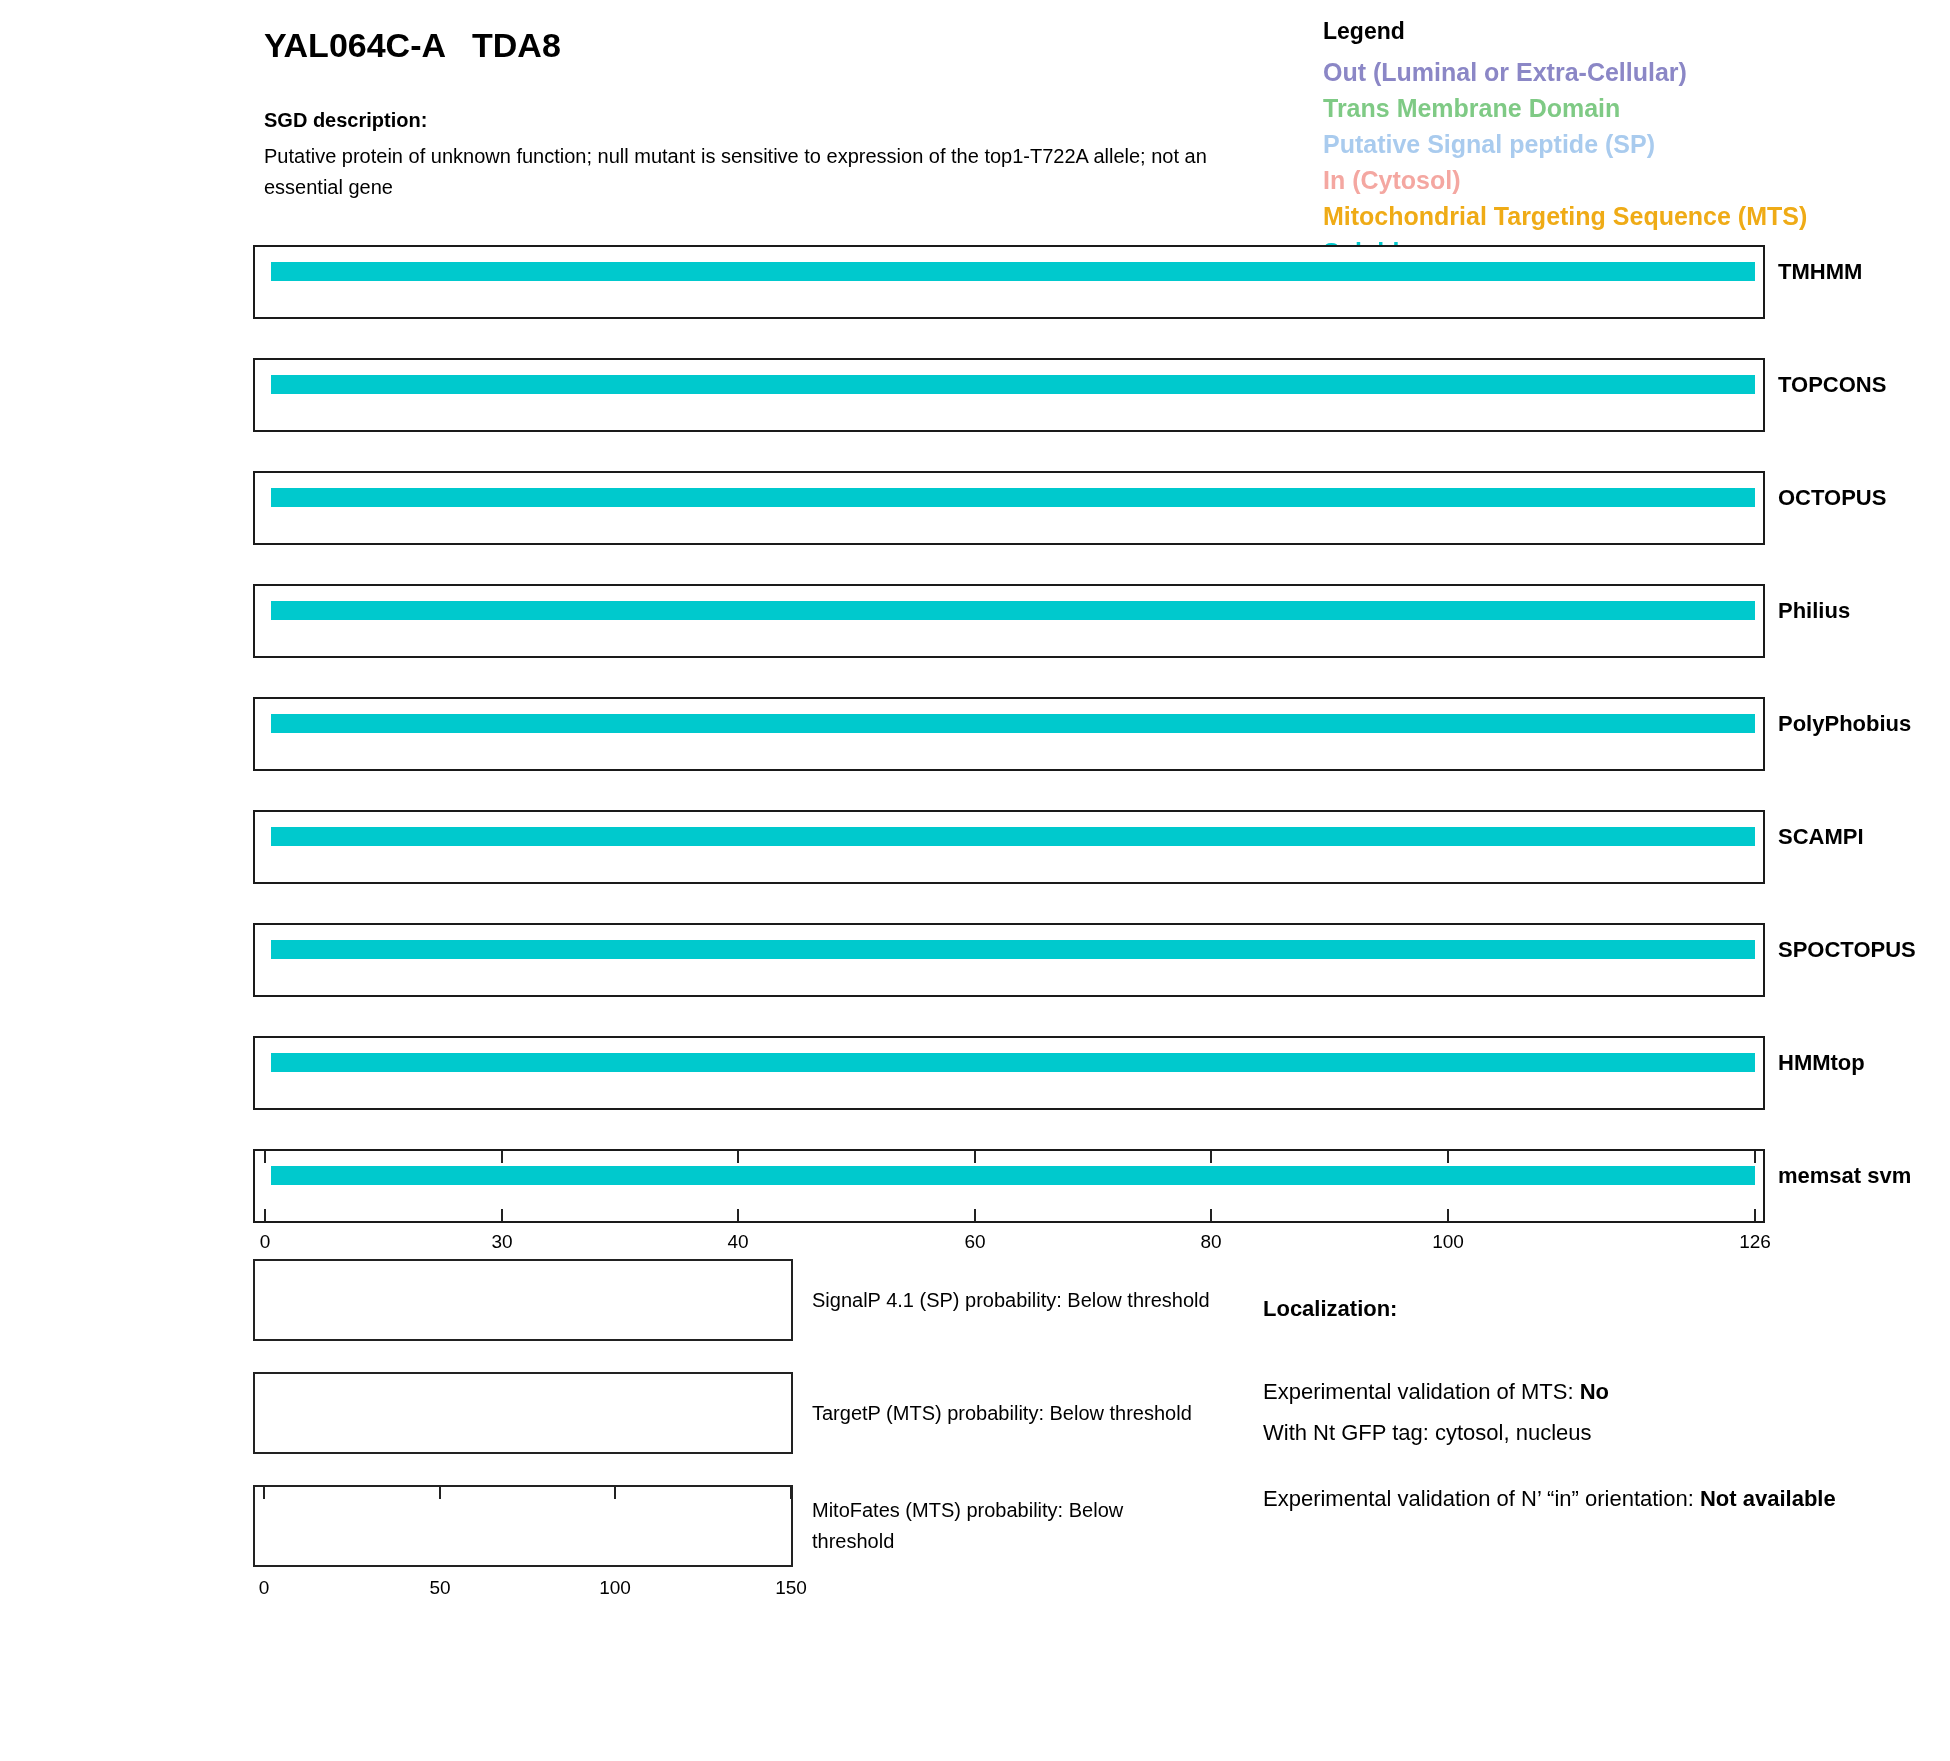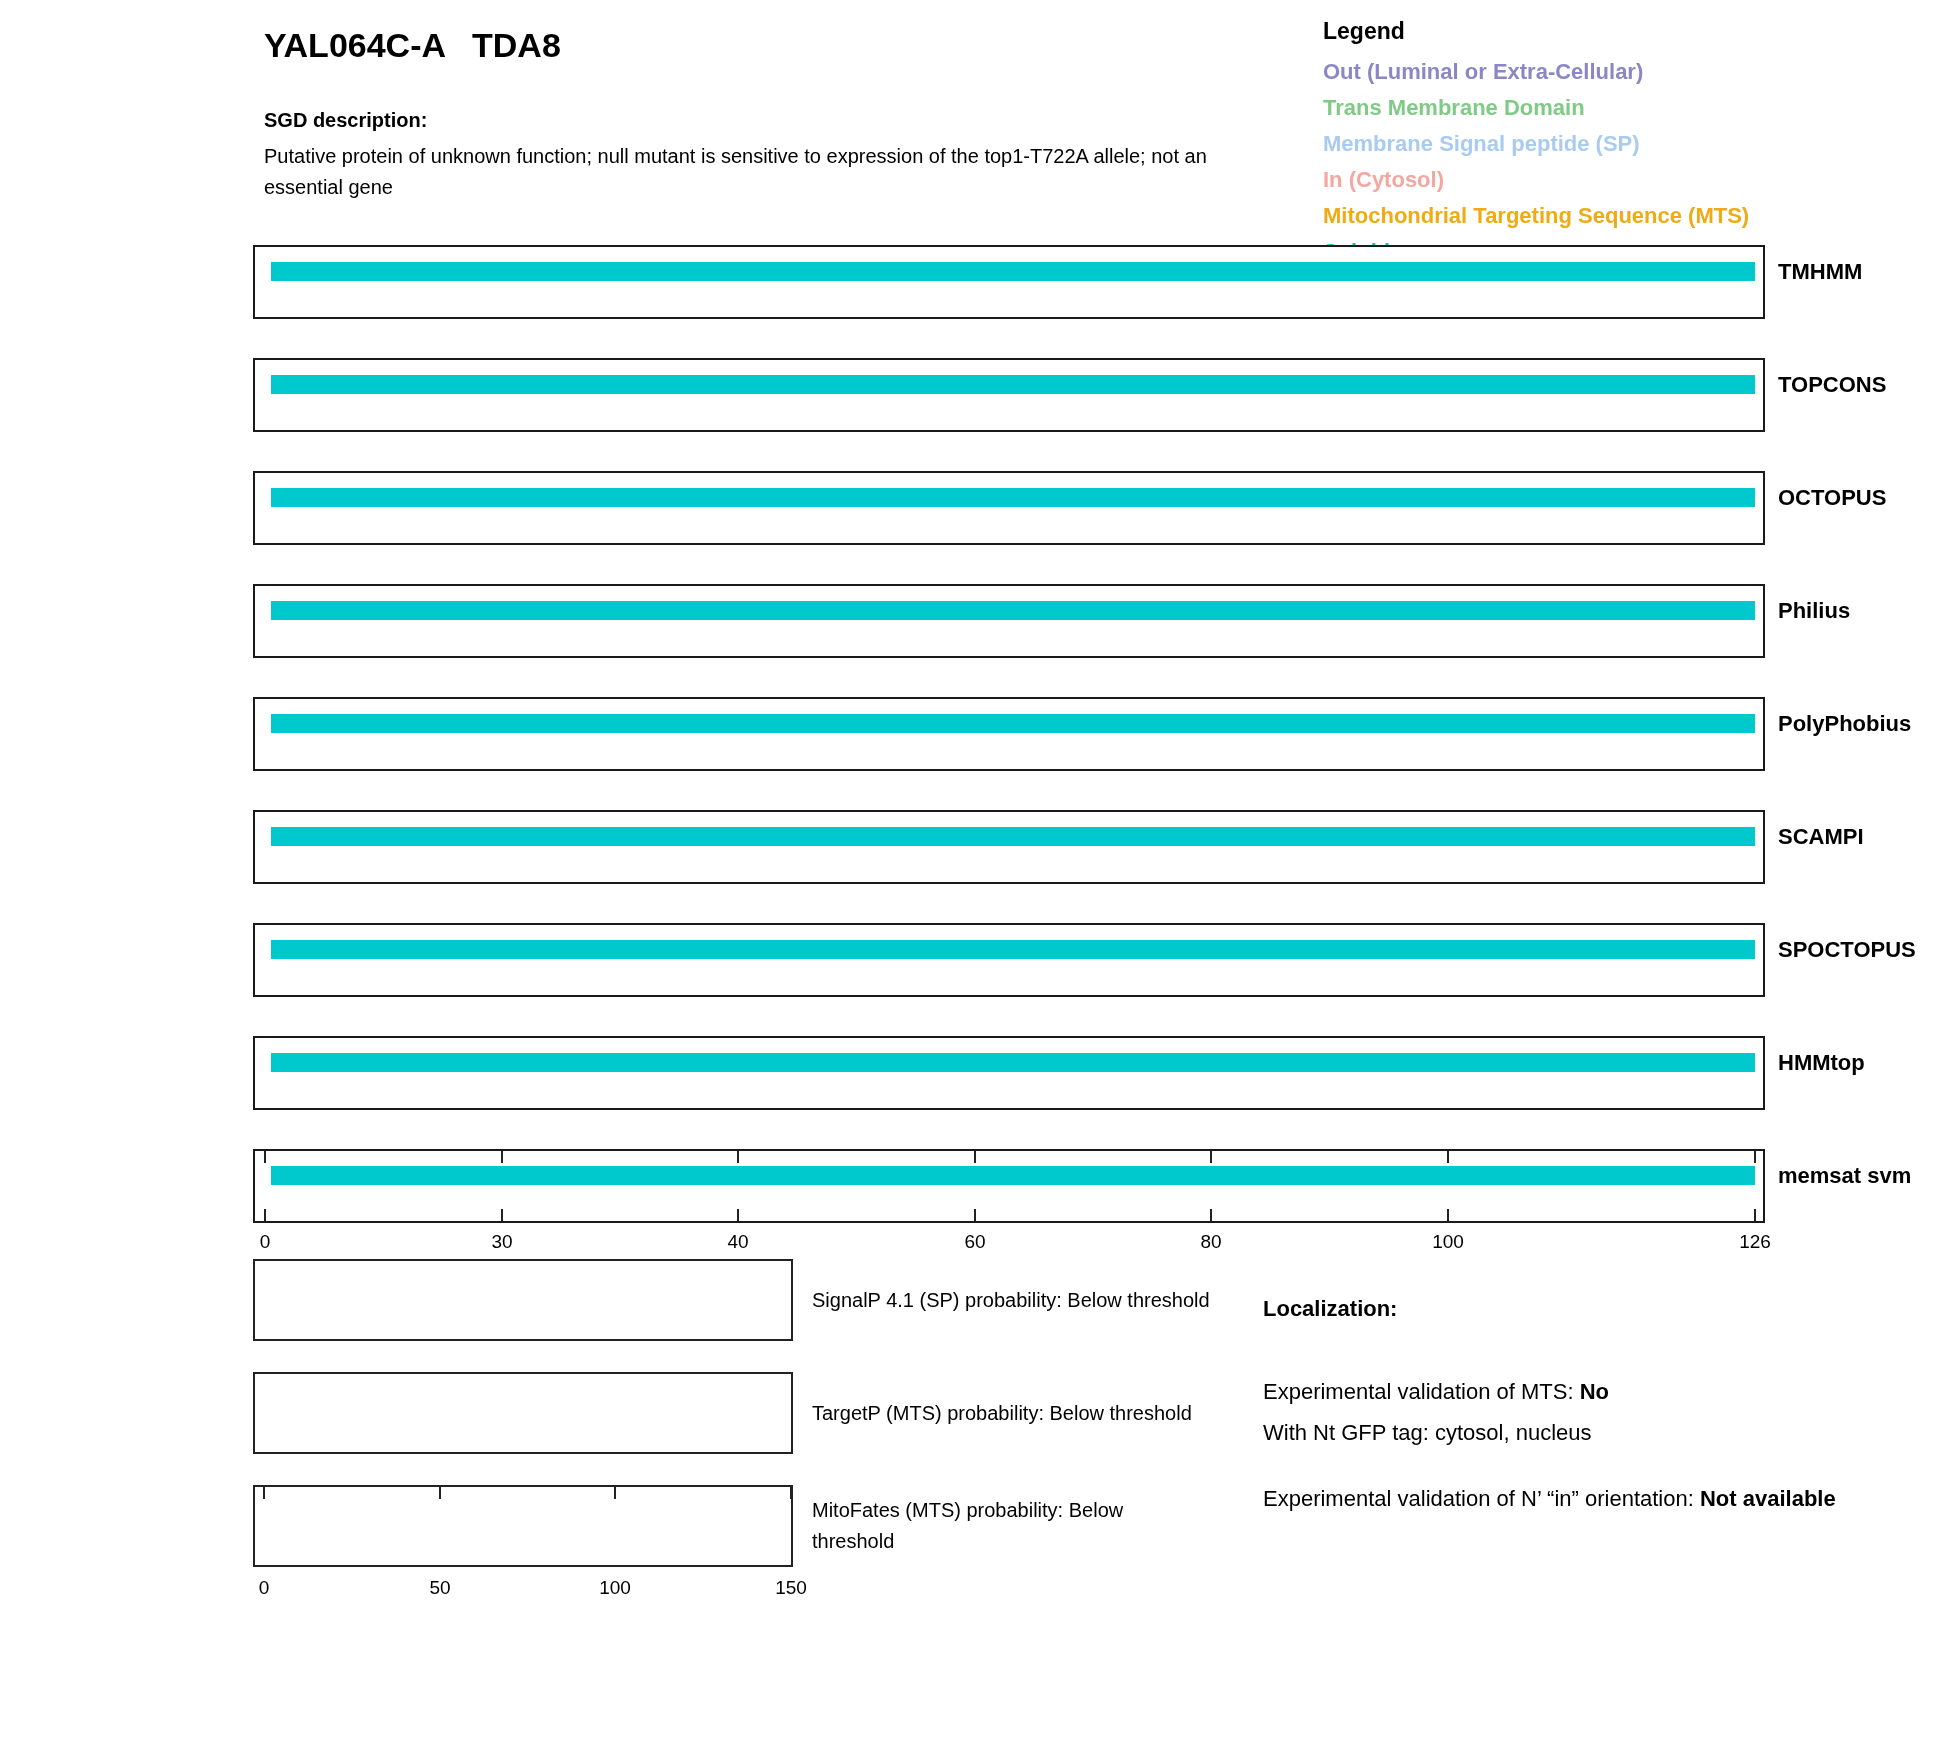--- a/index.html
+++ b/index.html
@@ -14,21 +14,21 @@
   }
   .abs{position:absolute;margin-top:10px;}
   
   .title{left:264px;top:16px;font-size:34px;font-weight:bold;white-space:nowrap;}
   .title .gene-name{margin-left:26px;}
   .sgd-label{left:264px;top:99px;font-size:20px;font-weight:bold;}
   .sgd-desc{left:264px;top:131px;width:1020px;font-size:20px;line-height:31px;}
   
   .legend{left:1323px;top:8px;}
   .legend-title{font-size:23px;font-weight:bold;margin-bottom:9px;}
-  .legend-item{font-size:22px;font-weight:bold;line-height:36px;white-space:nowrap;}
+  .legend-item{font-size:25px;font-weight:bold;line-height:36px;white-space:nowrap;}
   
   .track-box{
     position:absolute;
     box-sizing:border-box;
     border:2px solid #1a1a1a;
     background:#fff;
   }
   .seg-bar{position:absolute;}
   .track-label{position:absolute;font-size:22px;font-weight:bold;white-space:nowrap;}
   .tick{position:absolute;width:2px;height:12px;background:#222;}
@@ -70,21 +70,21 @@
     <span>YAL064C-A</span><span class="gene-name">TDA8</span>
   </div>
   <div class="abs sgd-label">SGD description:</div>
   <div class="abs sgd-desc">Putative protein of unknown function; null mutant is sensitive to expression of the top1-T722A allele; not an essential gene</div>
 
   <div class="abs legend">
     <div class="legend-title">Legend</div>
     <div id="legend-list">
         <div class="legend-item" style="color: rgb(139, 135, 198);">Out (Luminal or Extra-Cellular)</div>
         <div class="legend-item" style="color: rgb(127, 202, 133);">Trans Membrane Domain</div>
-        <div class="legend-item" style="color: rgb(169, 203, 238);">Membrane Signal peptide (SP)</div>
+        <div class="legend-item" style="color: rgb(169, 203, 238);">Putative Signal peptide (SP)</div>
         <div class="legend-item" style="color: rgb(244, 167, 161);">In (Cytosol)</div>
         <div class="legend-item" style="color: rgb(239, 171, 22);">Mitochondrial Targeting Sequence (MTS)</div>
         <div class="legend-item" style="color: rgb(0, 201, 205);">Soluble</div>
       </div>
   </div>
 
   <div id="tracks">
       <div class="track-box" style="left: 253px; top: 245px; width: 1512px; height: 74px;">
         <div class="seg-bar" style="left: 16px; top: 15px; width: 1484px; height: 19px; background: rgb(0, 201, 205);"></div>
       </div>

